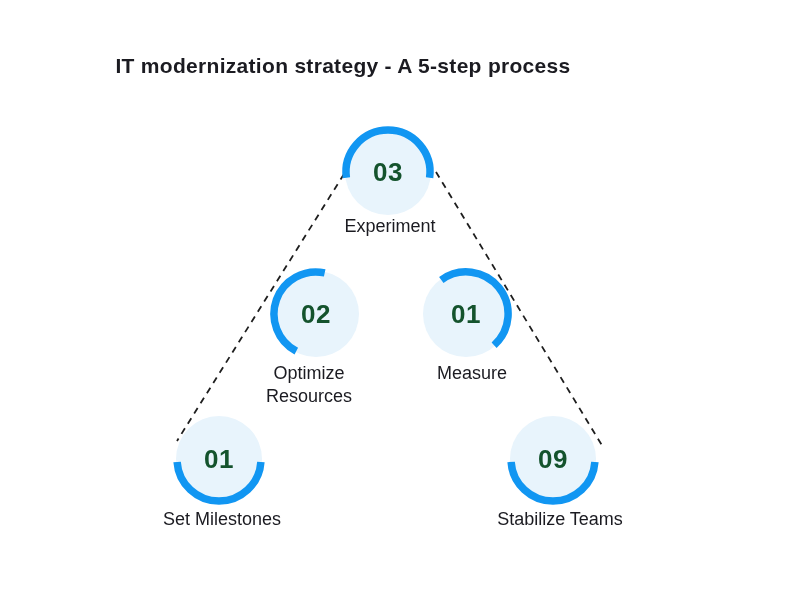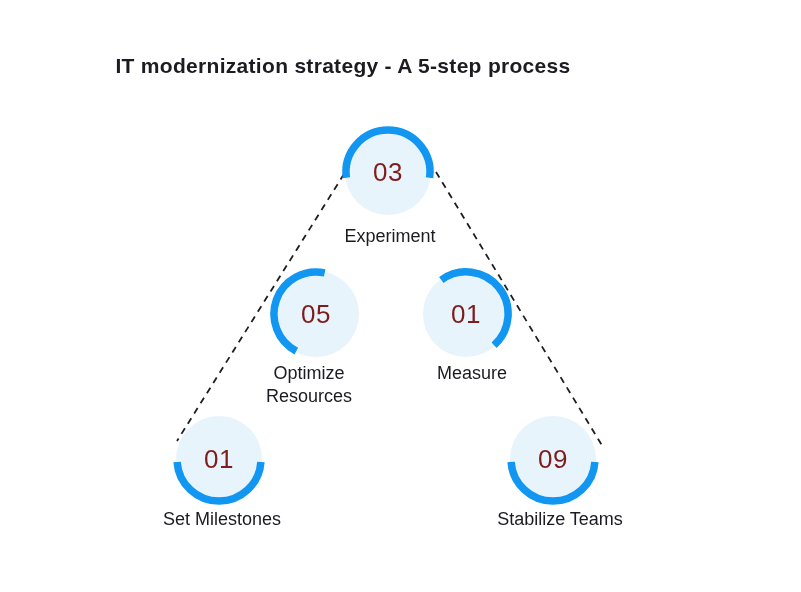--- a/index.html
+++ b/index.html
@@ -34,23 +34,23 @@
     height: 592px;
   }
   .step-number {
     position: absolute;
     width: 86px;
     height: 86px;
     display: flex;
     align-items: center;
     justify-content: center;
     font-size: 26px;
-    font-weight: 400;
+    font-weight: 700;
     letter-spacing: 0.5px;
-    color: #7f1d1d;
+    color: #14532d;
   }
   .step-label {
     position: absolute;
     transform: translateX(-50%);
     text-align: center;
     font-size: 18px;
     font-weight: 500;
     line-height: 1.3;
     color: #1b1b21;
     white-space: nowrap;
@@ -61,21 +61,21 @@
   }
   
   .num-01 { left: 176px; top: 416px; }
   .num-02 { left: 273px; top: 271px; }
   .num-03 { left: 345px; top: 129px; }
   .num-04 { left: 423px; top: 271px; }
   .num-05 { left: 510px; top: 416px; }
 
   .lbl-01 { left: 222px; top: 508px; }
   .lbl-02 { left: 309px; top: 362px; }
-  .lbl-03 { left: 390px; top: 225px; }
+  .lbl-03 { left: 390px; top: 215px; }
   .lbl-04 { left: 472px; top: 362px; }
   .lbl-05 { left: 560px; top: 508px; }
 </style>
 </head>
 <body>
 
 <div class="canvas">
 
   <div class="title">IT modernization strategy - A 5-step process</div>
 
@@ -91,21 +91,21 @@
     <circle cx="553" cy="459" r="43" fill="#e8f4fc"></circle>
 
     <path d="M177.1 461.9 A42 42 0 0 0 260.9 461.9" fill="none" stroke="#1196f2" stroke-width="7.5"></path>
     <path d="M324.7 272.9 A42 42 0 0 0 296.3 351.1" fill="none" stroke="#1196f2" stroke-width="7.5"></path>
     <path d="M346.4 177.8 A42 42 0 1 1 429.6 177.8" fill="none" stroke="#1196f2" stroke-width="7.5"></path>
     <path d="M441.3 280.0 A42 42 0 0 1 494.1 345.2" fill="none" stroke="#1196f2" stroke-width="7.5"></path>
     <path d="M511.1 461.9 A42 42 0 0 0 594.9 461.9" fill="none" stroke="#1196f2" stroke-width="7.5"></path>
   </svg>
 
   <div class="step-number num-01">01</div>
-  <div class="step-number num-02">05</div>
+  <div class="step-number num-02">02</div>
   <div class="step-number num-03">03</div>
   <div class="step-number num-04">01</div>
   <div class="step-number num-05">09</div>
 
   <div class="step-label lbl-01">Set Milestones</div>
   <div class="step-label wrap lbl-02">Optimize Resources</div>
   <div class="step-label lbl-03">Experiment</div>
   <div class="step-label lbl-04">Measure</div>
   <div class="step-label lbl-05">Stabilize Teams</div>
 

